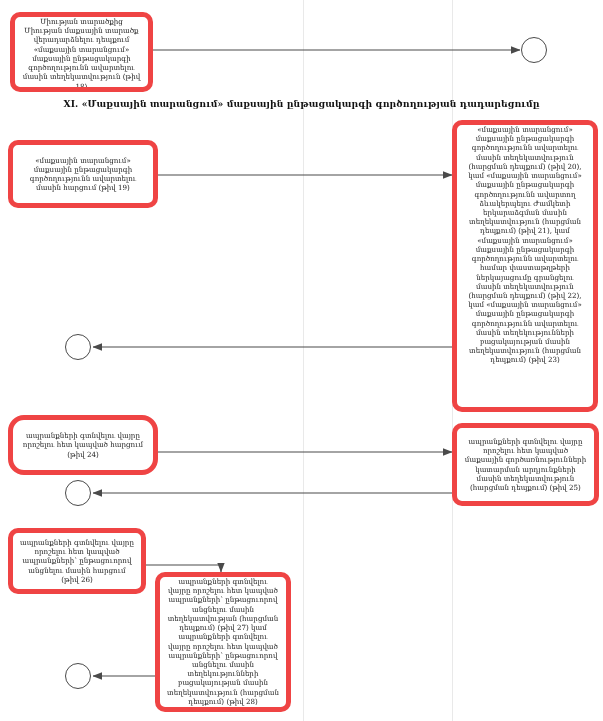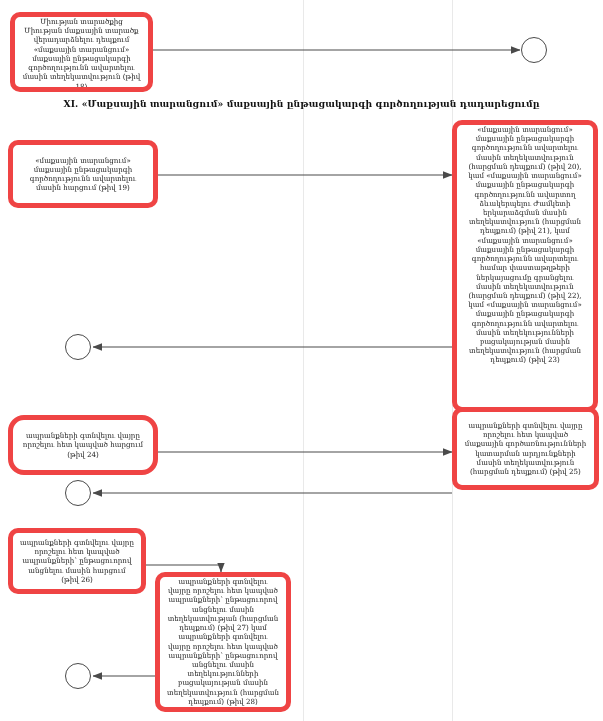--- a/index.html
+++ b/index.html
@@ -70,21 +70,21 @@
   <div class="node" style="left:452px;top:120px;width:146px;height:292px;">
     <p>«մաքսային տարանցում» մաքսային ընթացակարգի գործողությունն ավարտելու մասին տեղեկատվություն (հարցման դեպքում) (թիվ 20), կամ «մաքսային տարանցում» մաքսային ընթացակարգի գործողությունն ավարտող ձևակերպելու Ժամկետի երկարաձգման մասին տեղեկատվություն (հարցման դեպքում) (թիվ 21), կամ «մաքսային տարանցում» մաքսային ընթացակարգի գործողությունն ավարտելու համար փաստաթղթերի ներկայացումը գրանցելու մասին տեղեկատվություն (հարցման դեպքում) (թիվ 22), կամ «մաքսային տարանցում» մաքսային ընթացակարգի գործողությունն ավարտելու մասին տեղեկությունների բացակայության մասին տեղեկատվություն (հարցման դեպքում) (թիվ 23)</p>
   </div>
 
   <div class="circle" style="left:65px;top:334px;width:26px;height:26px;"></div>
 
   <div class="node mid" style="left:8px;top:415px;width:150px;height:60px;border-radius:16px;">
     <p>ապրանքների գտնվելու վայրը որոշելու հետ կապված հարցում (թիվ 24)</p>
   </div>
 
-  <div class="node mid" style="left:452px;top:407px;width:147px;height:83px;justify-content:flex-end;">
+  <div class="node mid" style="left:452px;top:423px;width:147px;height:83px;justify-content:flex-end;">
     <p>ապրանքների գտնվելու վայրը որոշելու հետ կապված մաքսային գործառնությունների կատարման արդյունքների մասին տեղեկատվություն (հարցման դեպքում) (թիվ 25)</p>
   </div>
 
   <div class="circle" style="left:65px;top:480px;width:26px;height:26px;"></div>
 
   <div class="node mid" style="left:8px;top:528px;width:138px;height:66px;">
     <p>ապրանքների գտնվելու վայրը որոշելու հետ կապված ապրանքների՝ ընթացուորով անցնելու մասին հարցում (թիվ 26)</p>
   </div>
 
   <div class="node" style="left:155px;top:572px;width:136px;height:140px;">

